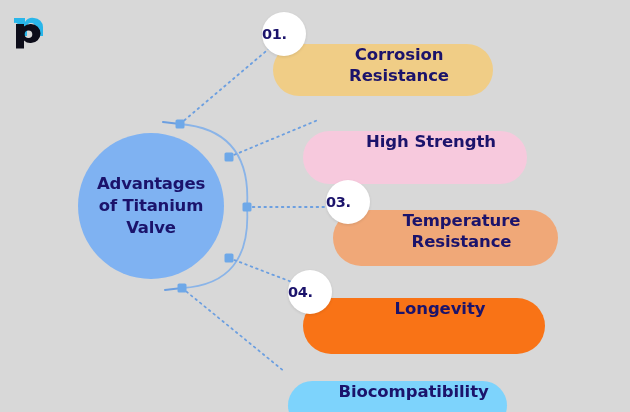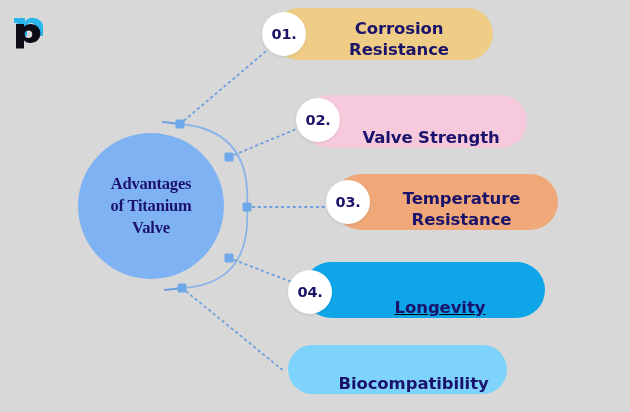--- a/index.html
+++ b/index.html
@@ -44,39 +44,39 @@
     position: absolute;
     left: 78px;
     top: 133px;
     width: 146px;
     height: 146px;
     border-radius: 50%;
     background: #7fb2f2;
     display: flex;
     align-items: center;
     justify-content: center;
-    font-family: Liberation Serif, serif;
   }
   #hub-label {
     color: #1b136b;
     font-size: 16.5px;
     font-weight: bold;
     line-height: 1.32;
     text-align: center;
     letter-spacing: -0.2px;
     white-space: pre-line;
   }
 
   
   .bar {
     position: absolute;
     border-radius: 40px;
     display: flex;
-    align-items: flex-end;
+    align-items: flex-start;
     justify-content: center;
+    margin-top: 36px;
   }
   .bar-label {
     color: #1b136b;
     font-size: 16.5px;
     font-weight: bold;
     line-height: 1.28;
     text-align: center;
     letter-spacing: -0.1px;
     white-space: pre-line;
     padding-left: 42px;
@@ -85,21 +85,21 @@
 
   
   .badge {
     position: absolute;
     width: 44px;
     height: 44px;
     border-radius: 50%;
     background: #ffffff;
     display: flex;
     align-items: center;
-    justify-content: center;
+    justify-content: flex-start;
     box-shadow: 0 1px 3px rgba(0,0,0,0.10);
   }
   .badge-text {
     color: #1b136b;
     font-size: 14.5px;
     font-weight: bold;
     letter-spacing: -0.3px;
   }
 </style>
 </head>
@@ -139,38 +139,35 @@
     <div id="hub-label">Advantages
 of Titanium
 Valve</div>
   </div>
 
   <div class="bar" style="left:273px; top:8px; width:220px; height:52px; background:#f0cd86;">
     <div class="bar-label">Corrosion
 Resistance</div>
   </div>
   <div class="bar" style="left:303px; top:95px; width:224px; height:53px; background:#f7c9dd;">
-    <div class="bar-label">Valve Strength</div>
+    <div class="bar-label">High Strength</div>
   </div>
   <div class="bar" style="left:333px; top:174px; width:225px; height:56px; background:#f0a878;">
     <div class="bar-label">Temperature
 Resistance</div>
   </div>
-  <div class="bar" style="left:303px; top:262px; width:242px; height:56px; background:#0ea5e9;text-decoration:underline;">
+  <div class="bar" style="left:303px; top:262px; width:242px; height:56px; background:#f97316;">
     <div class="bar-label">Longevity</div>
   </div>
   <div class="bar" style="left:288px; top:345px; width:219px; height:49px; background:#7dd3fc;">
     <div class="bar-label">Biocompatibility</div>
   </div>
 
   <div class="badge" style="left:262px; top:12px;">
     <span class="badge-text">01.</span>
-  </div>
-  <div class="badge" style="left:296px; top:98px;">
-    <span class="badge-text">02.</span>
   </div>
   <div class="badge" style="left:326px; top:180px;">
     <span class="badge-text">03.</span>
   </div>
   <div class="badge" style="left:288px; top:270px;">
     <span class="badge-text">04.</span>
   </div>
 
 </div>
 

